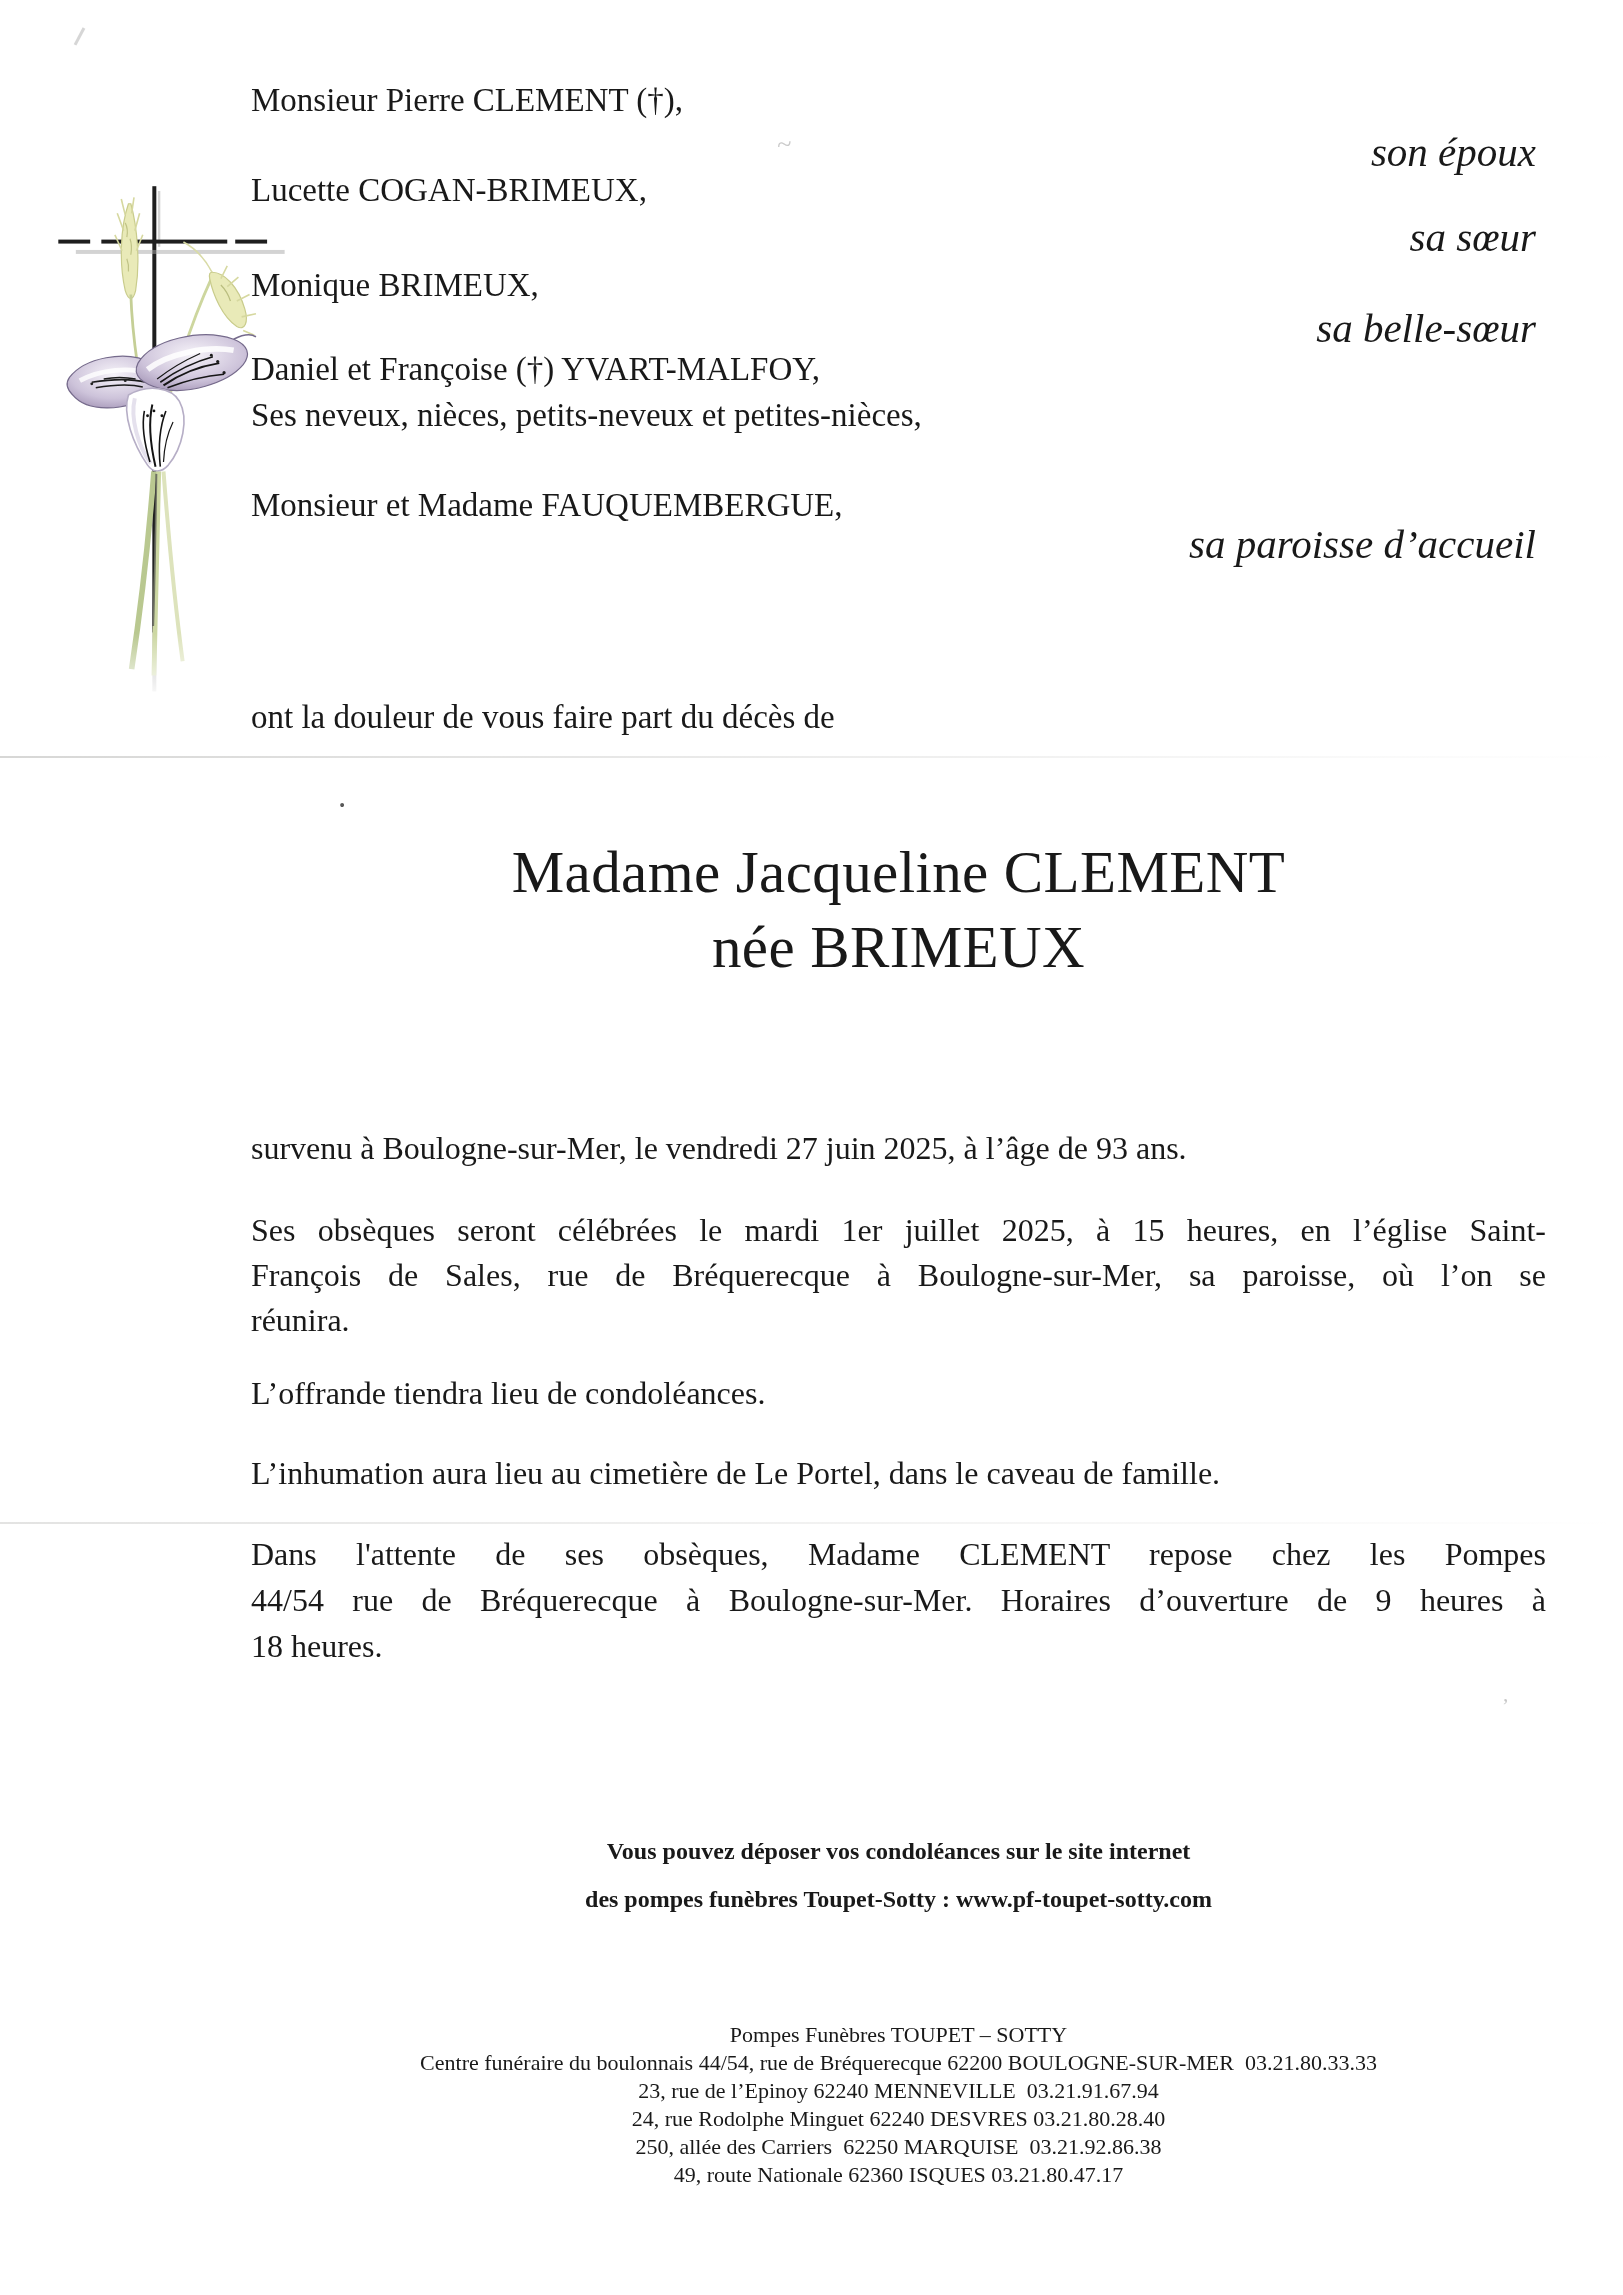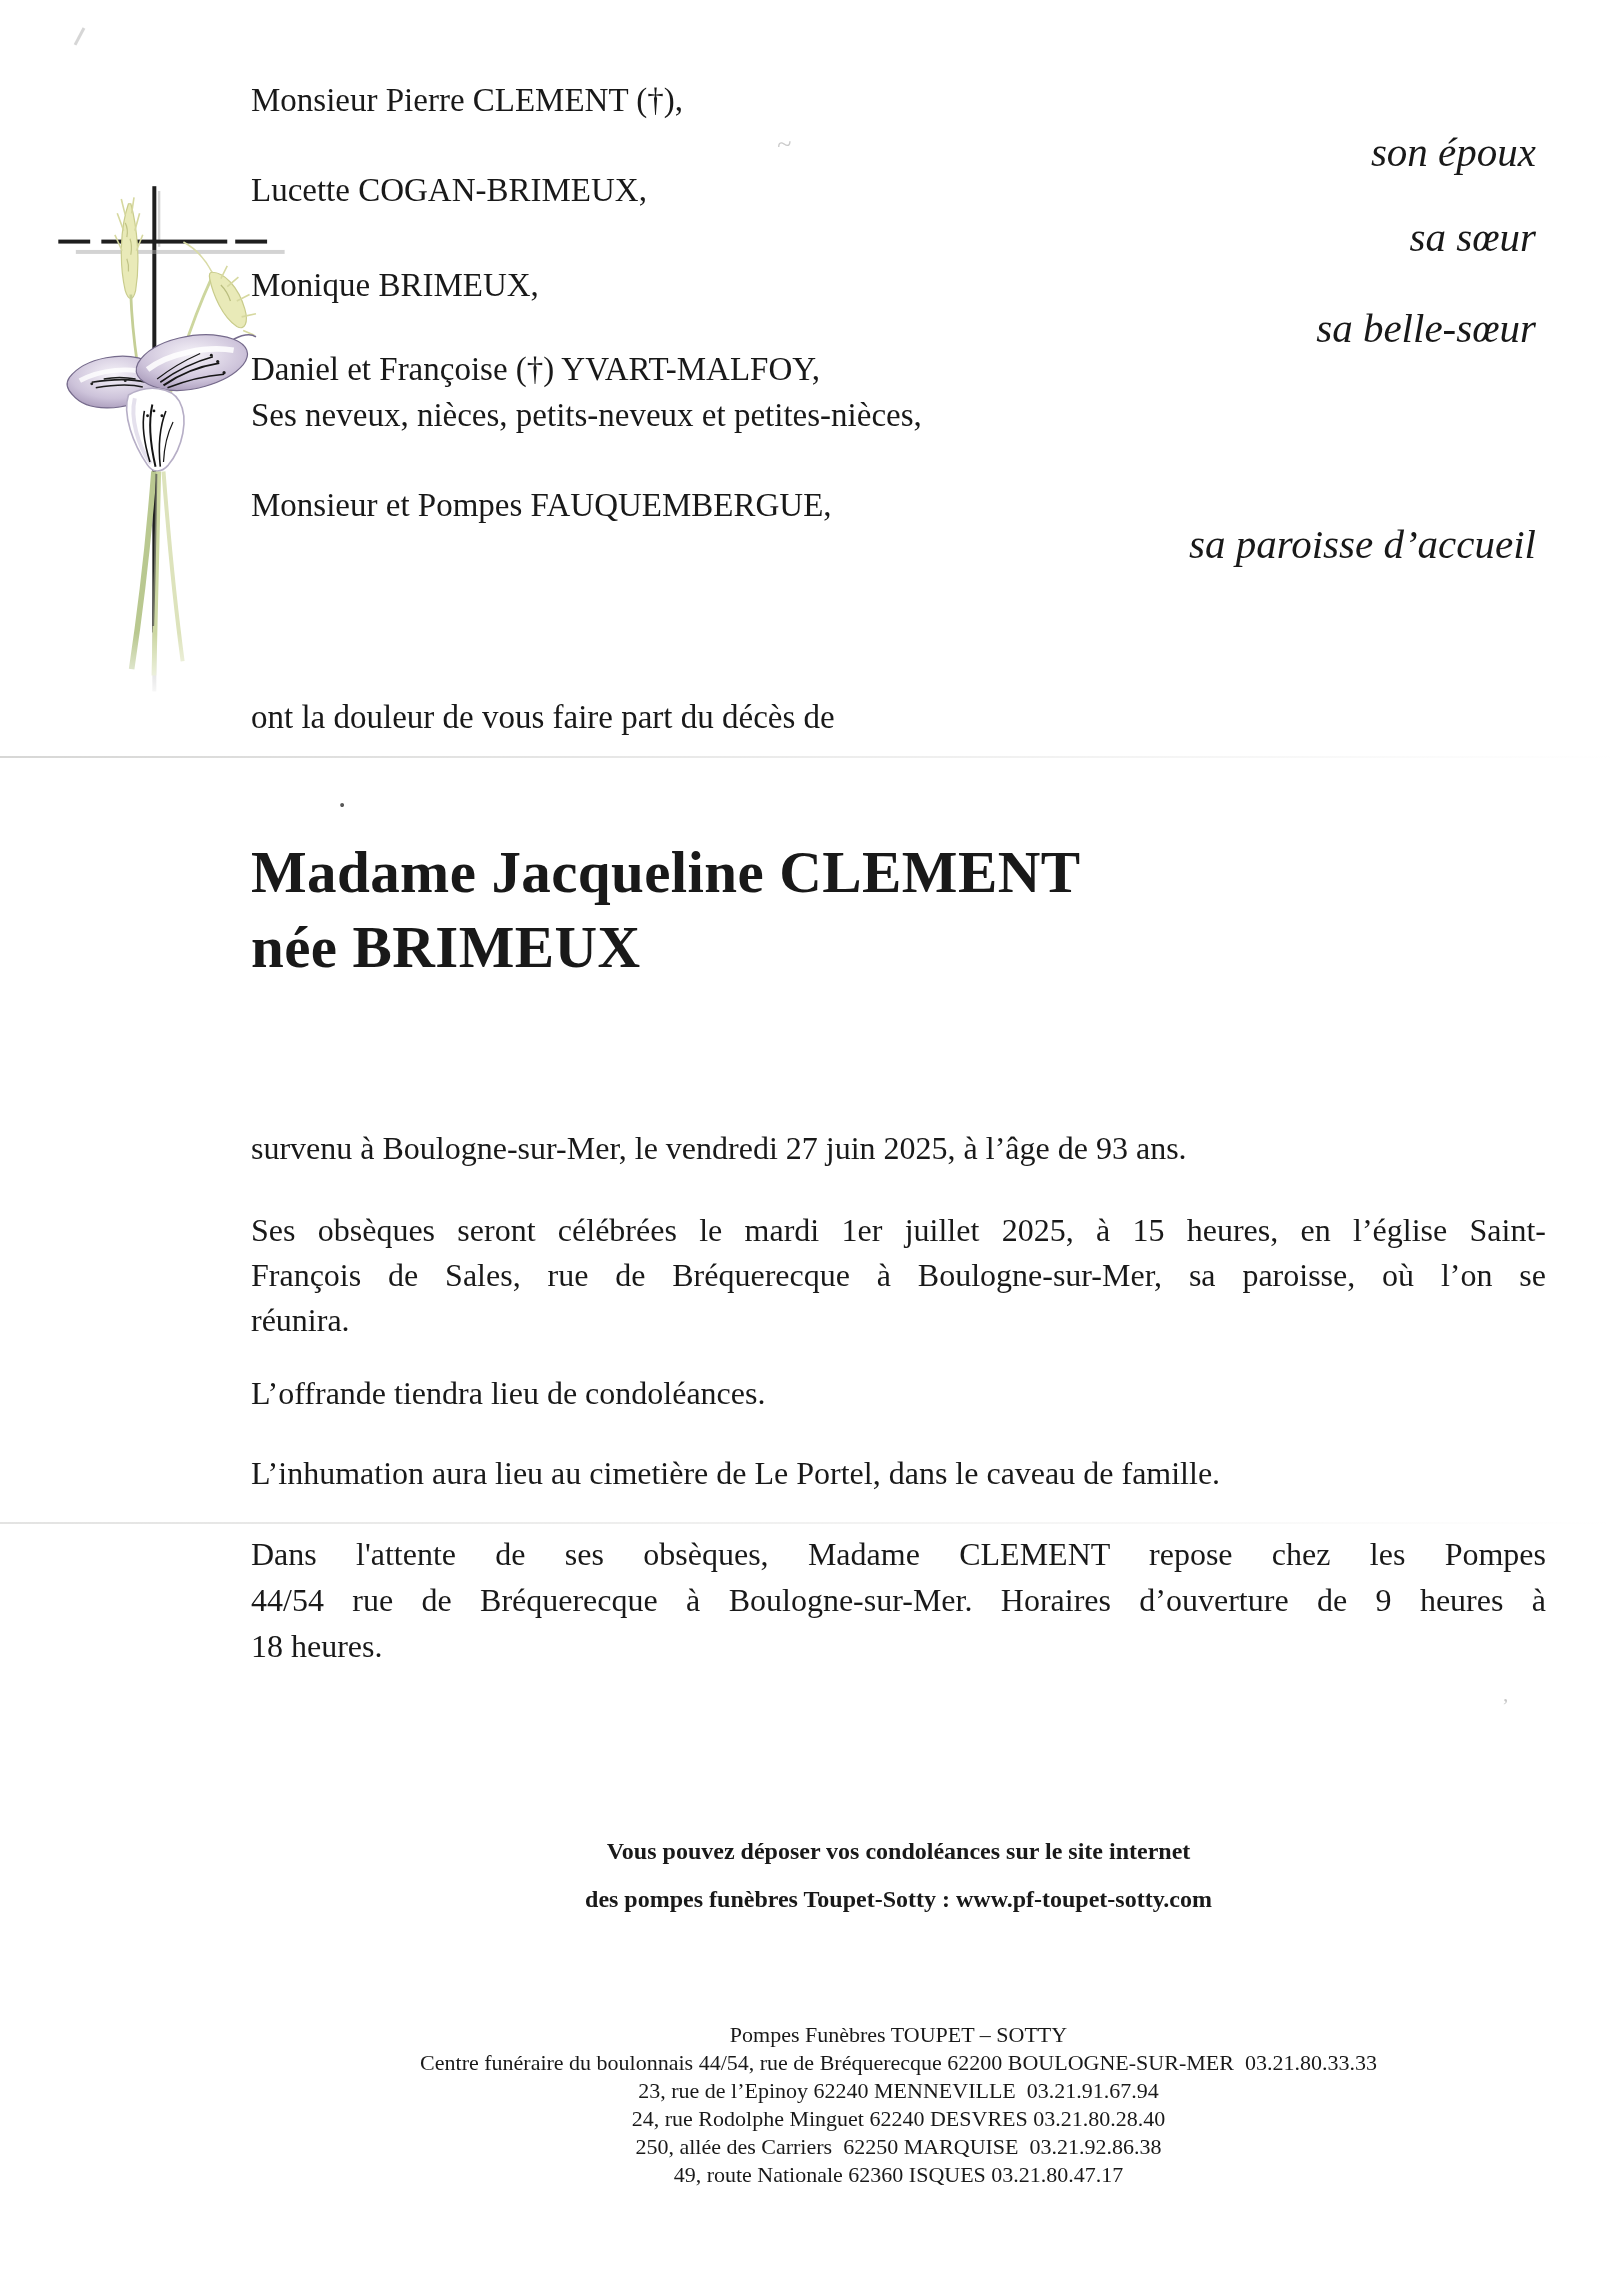--- a/index.html
+++ b/index.html
@@ -24,21 +24,21 @@
   }
   .para {
     position: absolute; left: 251px; width: 1295px;
     font-size: 32px; line-height: 45px;
   }
   .para .jline { text-align: justify; text-align-last: justify; }
   .para .lastline { text-align: left; }
   .repose { line-height: 46px; }
   .title-block {
     position: absolute; left: 251px; top: 835px; width: 1295px;
-    text-align: left; font-weight: bold;
+    text-align: center; font-weight: normal;
     font-size: 59px; line-height: 75px; letter-spacing: 0.4px;
   }
   .bold-center {
     position: absolute; left: 251px; top: 1827px; width: 1295px;
     text-align: center; font-weight: bold;
     font-size: 24px; line-height: 48px;
   }
   .footer-block {
     position: absolute; left: 251px; top: 2021px; width: 1295px;
     text-align: center; font-size: 22px; line-height: 28px;
@@ -174,21 +174,21 @@
   <div class="relation" style="top:132px">son époux</div>
 
   <div class="nline" style="top:170px">Lucette COGAN-BRIMEUX,</div>
   <div class="relation" style="top:217px">sa sœur</div>
 
   <div class="nline" style="top:265px">Monique BRIMEUX,</div>
   <div class="relation" style="top:308px">sa belle-sœur</div>
 
   <div class="nline" style="top:349px">Daniel et Françoise (†) YVART-MALFOY,</div>
   <div class="nline" style="top:395px">Ses neveux, nièces, petits-neveux et petites-nièces,</div>
-  <div class="nline" style="top:485px">Monsieur et Pompes FAUQUEMBERGUE,</div>
+  <div class="nline" style="top:485px">Monsieur et Madame FAUQUEMBERGUE,</div>
   <div class="relation" style="top:524px">sa paroisse d’accueil</div>
 
   <div class="nline" style="top:697px">ont la douleur de vous faire part du décès de</div>
 
   <div class="title-block">
     <div>Madame Jacqueline CLEMENT</div>
     <div>née BRIMEUX</div>
   </div>
 
   <div class="para" style="top:1126px">survenu à Boulogne-sur-Mer, le vendredi 27 juin 2025, à l’âge de 93 ans.</div>

